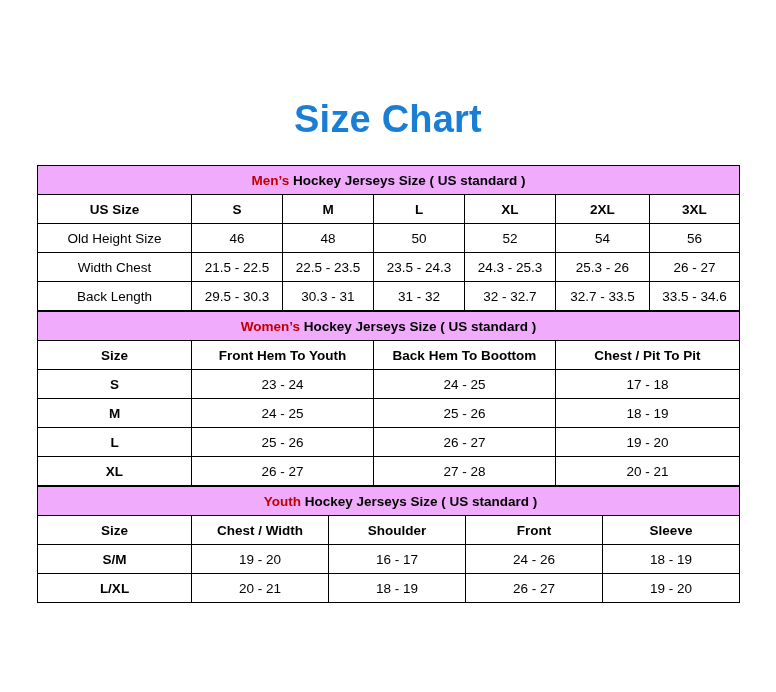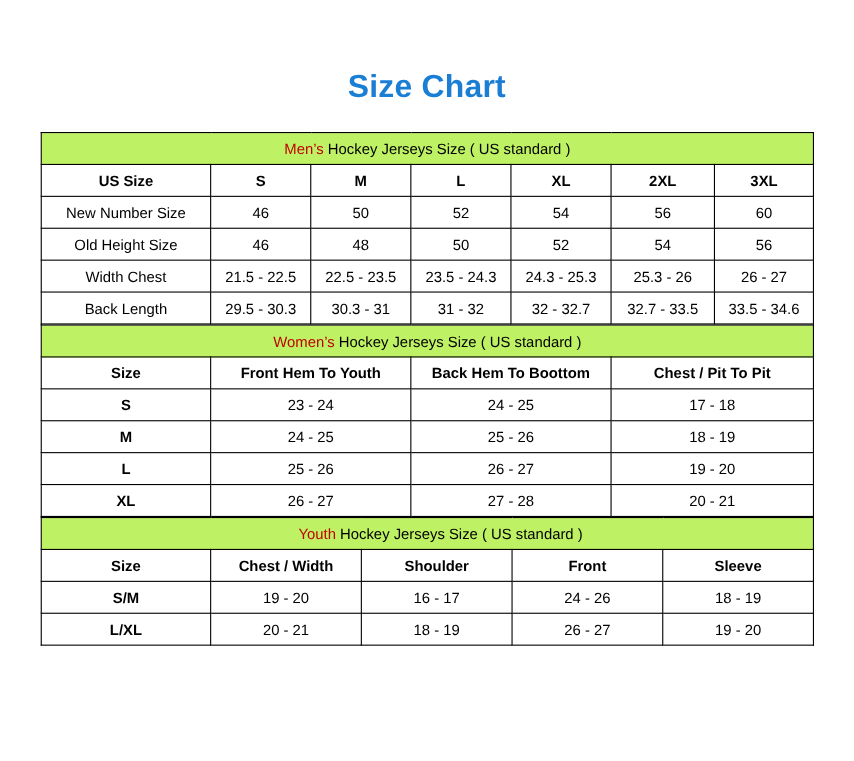--- a/index.html
+++ b/index.html
@@ -16,44 +16,44 @@
   }
   .page {
     width: 776px;
     height: 692px;
     position: relative;
     box-sizing: border-box;
   }
   .title {
     text-align: center;
     color: #1a7fd4;
-    font-size: 29px;
-    font-weight: bold;
-    padding-top: 63px;
+    font-size: 38px;
+    font-weight: bold;
+    padding-top: 98px;
     letter-spacing: 0.2px;
   }
   .chart-wrap {
     margin: 24px 37px 0 37px;
   }
   table.size-table {
     border-collapse: collapse;
     width: 702px;
     table-layout: fixed;
   }
   table.size-table td {
     border: 1px solid #000000;
     font-size: 13.5px;
     text-align: center;
     height: 26px;
     padding: 1px 2px;
     vertical-align: middle;
   }
   td.section-head {
-    background: #bef264;
-    font-weight: normal;
+    background: #f0abfc;
+    font-weight: bold;
     font-size: 14.5px;
     height: 30px;
   }
   td.section-head .accent-men { color: #c00000; }
   td.section-head .accent-women { color: #c00000; }
   td.section-head .accent-youth { color: #c00000; margin-left: 24px; }
   td.section-head .rest { color: #000000; }
   td.col-head {
     font-weight: bold;
   }
@@ -85,29 +85,20 @@
           <td class="section-head" colspan="7"><span class="accent-men">Men’s</span><span class="rest"> Hockey Jerseys Size ( US standard )</span></td>
         </tr>
         <tr>
           <td class="col-head">US Size</td>
           <td class="col-head">S</td>
           <td class="col-head">M</td>
           <td class="col-head">L</td>
           <td class="col-head">XL</td>
           <td class="col-head">2XL</td>
           <td class="col-head">3XL</td>
-        </tr>
-        <tr>
-          <td>New Number Size</td>
-          <td>46</td>
-          <td>50</td>
-          <td>52</td>
-          <td>54</td>
-          <td>56</td>
-          <td>60</td>
         </tr>
         <tr>
           <td>Old Height Size</td>
           <td>46</td>
           <td>48</td>
           <td>50</td>
           <td>52</td>
           <td>54</td>
           <td>56</td>
         </tr>

